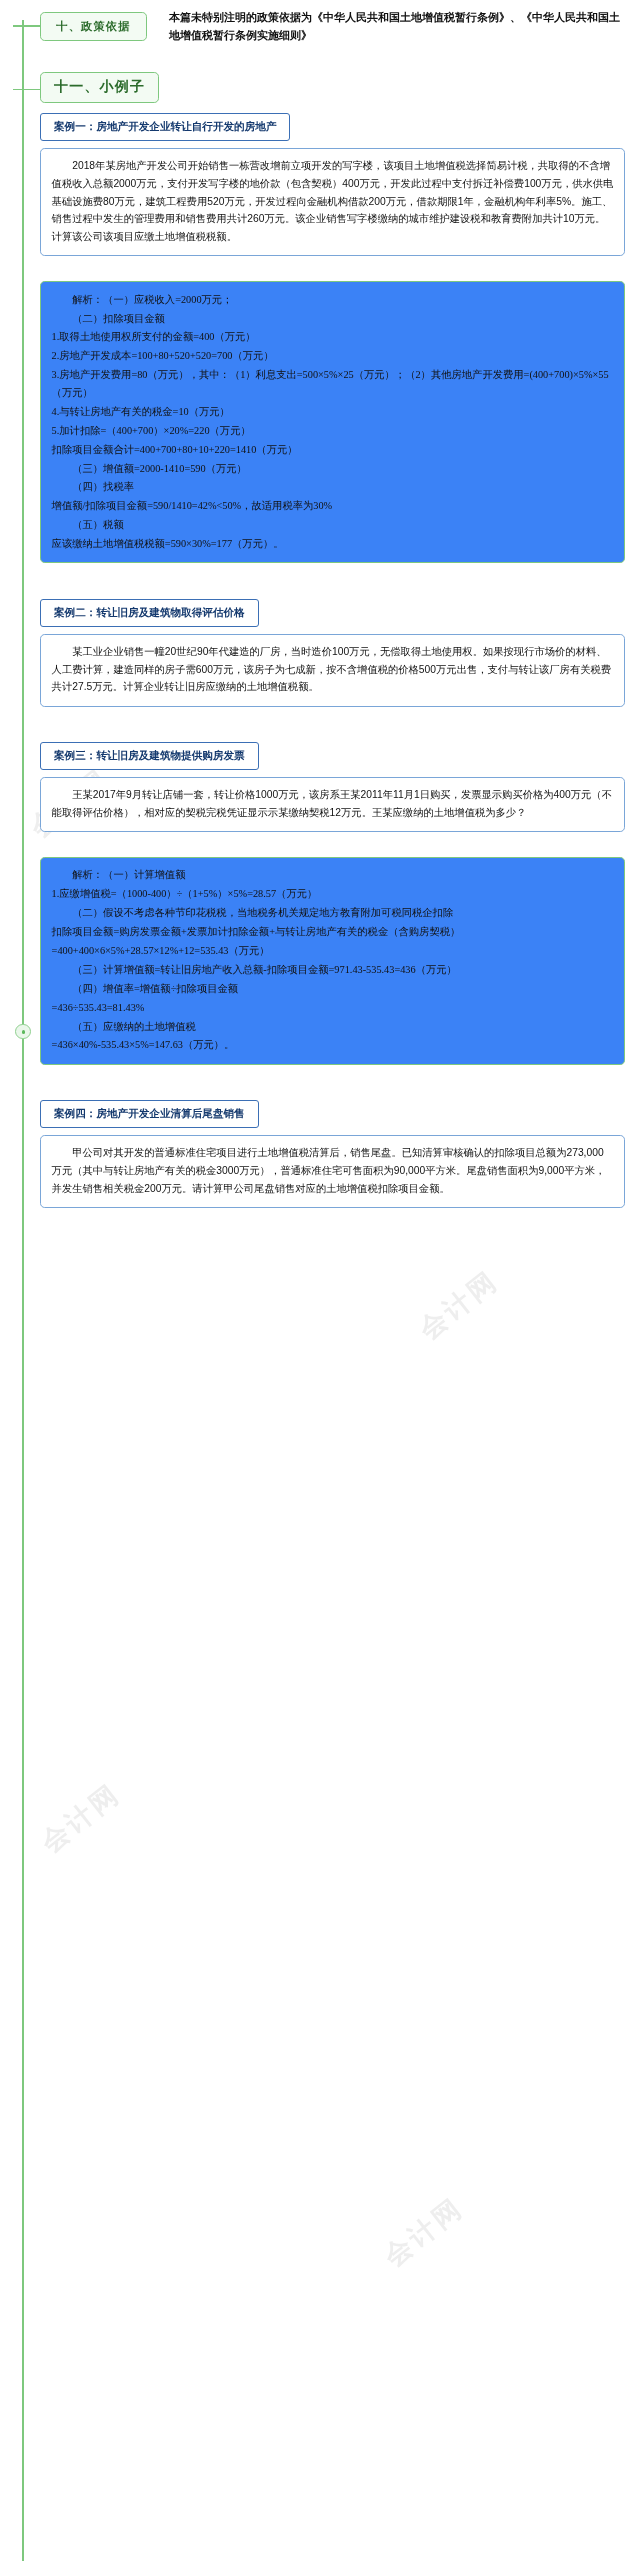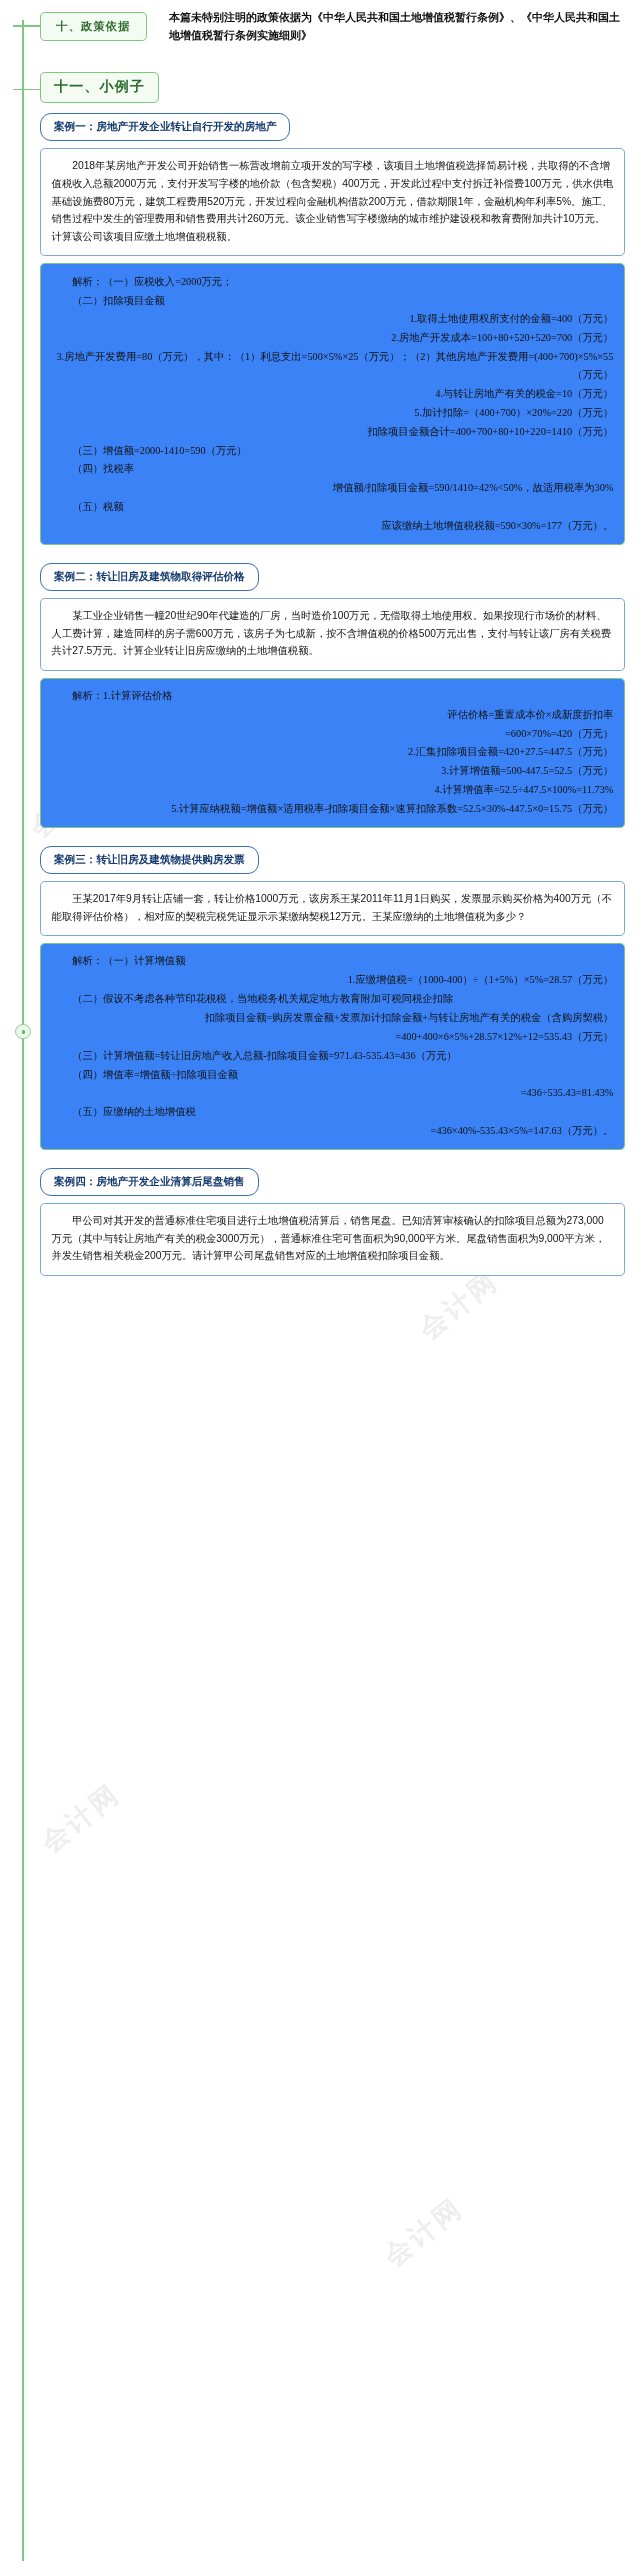--- a/index.html
+++ b/index.html
@@ -79,47 +79,47 @@
     font-size:11px;
     line-height:1.62;
     color:#111;
     font-weight:bold;
     padding-top:1.2px;
   }
 
   .case-head{
     display:inline-block;
     border:1.2px solid #3b6fb5;
-    border-radius:11px;
+    border-radius:3px;
     background:#ffffff;
     color:#14396e;
     font-weight:bold;
     font-size:10.6px;
     padding:5.9px 13px;
     margin:10.6px 0 7px 0;
   }
 
   .box{
     border:1.2px solid #7aa6d8;
     border-radius:4.7px;
     background:#ffffff;
     padding:8.3px 10.6px;
     font-size:10.3px;
     line-height:1.72;
     color:#111;
-    margin-bottom:7px;
+    margin-bottom:25px;
   }
   .box.solution{
     border-color:#7ec87e;
     background:#3b82f6;
     font-family:Liberation Serif, serif;
   }
   .box p{margin:0 0 1.2px 0;}
   .box p.ind{text-indent:2em;}
-  .box p.han{text-indent:0;text-align:right;}
+  .box p.han{text-indent:0;}
 
   
   .wm{
     position:absolute;
     color:rgba(120,120,120,0.13);
     font-size:27px;
     font-weight:bold;
     letter-spacing:3.5px;
     transform:rotate(-38deg);
     white-space:nowrap;
@@ -180,29 +180,20 @@
         <p class="han">应该缴纳土地增值税税额=590×30%=177（万元）。</p>
       </div>
     </div>
 
     
     <div>
       <div class="case-head">案例二：转让旧房及建筑物取得评估价格</div>
       <div class="box">
         <p class="ind">某工业企业销售一幢20世纪90年代建造的厂房，当时造价100万元，无偿取得土地使用权。如果按现行市场价的材料、人工费计算，建造同样的房子需600万元，该房子为七成新，按不含增值税的价格500万元出售，支付与转让该厂房有关税费共计27.5万元。计算企业转让旧房应缴纳的土地增值税额。</p>
       </div>
-      <div class="box solution">
-        <p class="ind">解析：1.计算评估价格</p>
-        <p class="han">评估价格=重置成本价×成新度折扣率</p>
-        <p class="han">=600×70%=420（万元）</p>
-        <p class="han">2.汇集扣除项目金额=420+27.5=447.5（万元）</p>
-        <p class="han">3.计算增值额=500-447.5=52.5（万元）</p>
-        <p class="han">4.计算增值率=52.5÷447.5×100%=11.73%</p>
-        <p class="han">5.计算应纳税额=增值额×适用税率-扣除项目金额×速算扣除系数=52.5×30%-447.5×0=15.75（万元）</p>
-      </div>
     </div>
 
     
     <div>
       <div class="case-head">案例三：转让旧房及建筑物提供购房发票</div>
       <div class="box">
         <p class="ind">王某2017年9月转让店铺一套，转让价格1000万元，该房系王某2011年11月1日购买，发票显示购买价格为400万元（不能取得评估价格），相对应的契税完税凭证显示示某缴纳契税12万元。王某应缴纳的土地增值税为多少？</p>
       </div>
       <div class="box solution">
         <p class="ind">解析：（一）计算增值额</p>

